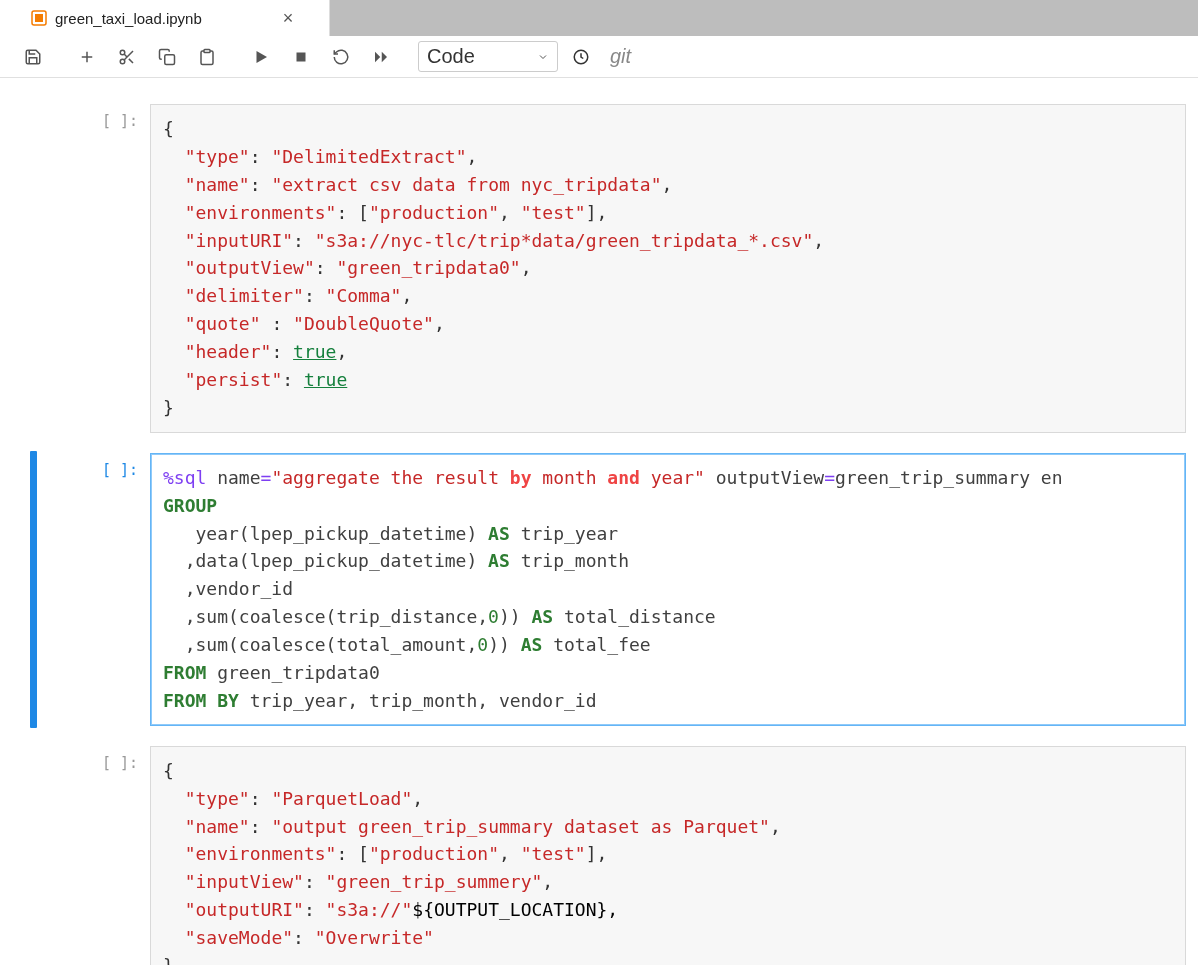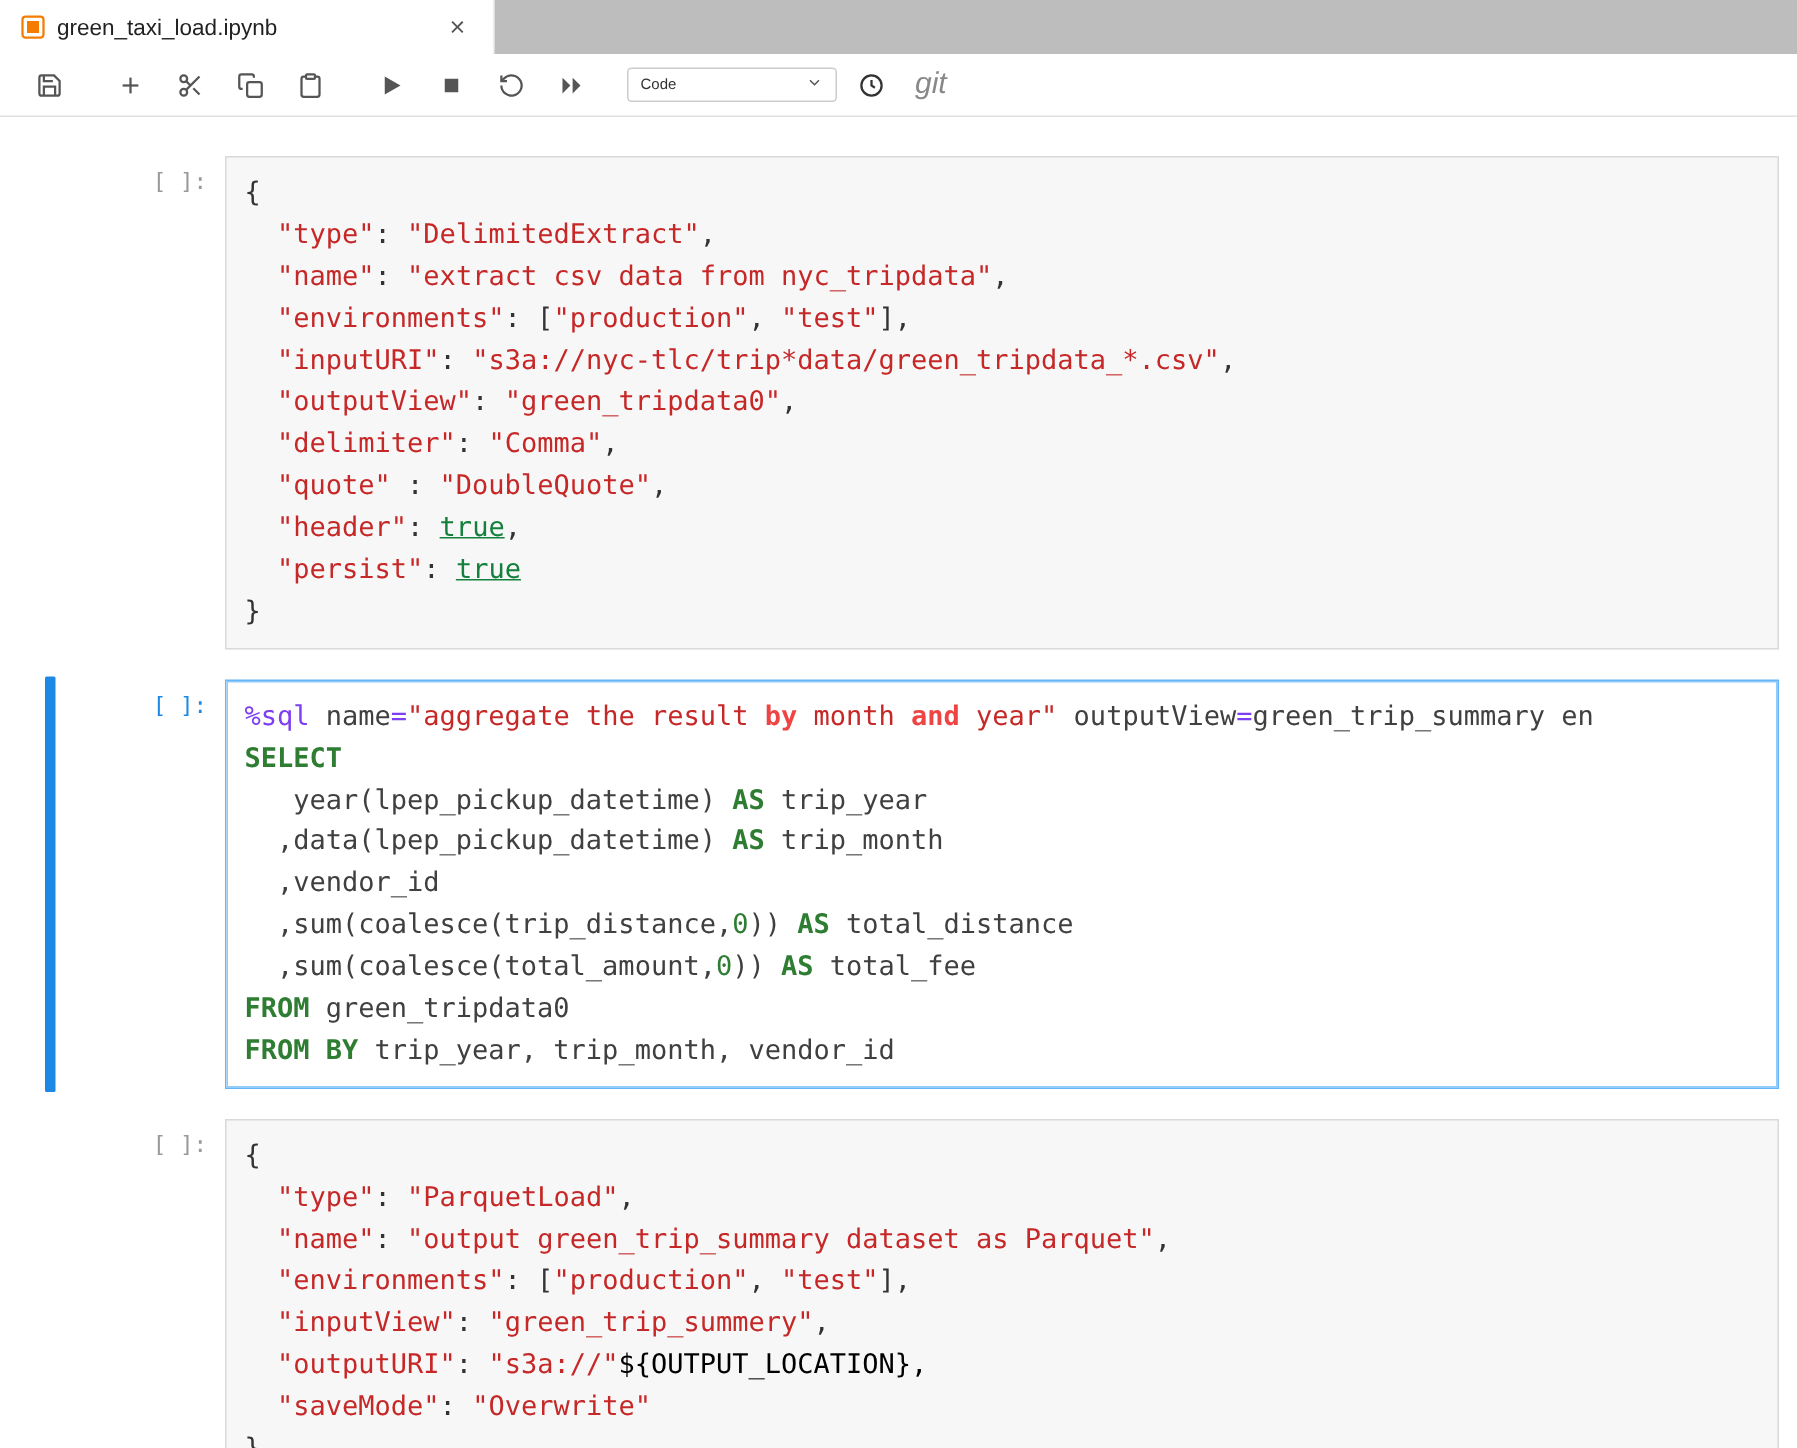--- a/index.html
+++ b/index.html
@@ -14,21 +14,21 @@
   .tabbar {
     display: flex;
     background: #bdbdbd;
     height: 36px;
     align-items: stretch;
   }
   .tab {
     display: flex;
     align-items: center;
     background: #fff;
-    padding: 0 14px;
+    padding: 0 31px;
     gap: 8px;
     min-width: 330px;
     border-right: 1px solid #ddd;
   }
   .tab .nb-icon {
     width: 16px; height: 16px;
     display: inline-flex; align-items: center; justify-content: center;
   }
   .tab .title { flex: 1; font-size: 15px; color: #222; }
   .tab .close {
@@ -53,21 +53,21 @@
     border-radius: 3px;
   }
   .tb-btn svg { width: 18px; height: 18px; }
   .tb-sep { width: 8px; }
   .tb-select {
     display: flex; align-items: center;
     border: 1px solid #ccc;
     border-radius: 3px;
     padding: 3px 8px;
     min-width: 140px;
-    font-size: 10px;
+    font-size: 20px;
     color: #333;
     justify-content: space-between;
     gap: 24px;
   }
   .tb-select .chev { color: #666; }
   .tb-git { color: #888; font-style: italic; font-size: 20px; margin-left: 6px; }
 
   
   .notebook {
     padding: 12px 0 20px 0;
@@ -237,21 +237,21 @@
   <span class="tk-key">"delimiter"</span><span class="tk-punc">: </span><span class="tk-str">"Comma"</span><span class="tk-punc">,</span>
   <span class="tk-key">"quote"</span><span class="tk-punc"> : </span><span class="tk-str">"DoubleQuote"</span><span class="tk-punc">,</span>
   <span class="tk-key">"header"</span><span class="tk-punc">: </span><span class="tk-bool">true</span><span class="tk-punc">,</span>
   <span class="tk-key">"persist"</span><span class="tk-punc">: </span><span class="tk-bool">true</span>
 <span class="tk-punc">}</span></div>
   </div>
 
   <div class="cell selected">
     <div class="prompt">[ ]:</div>
     <div class="input-area"><span class="tk-magic">%sql</span><span class="tk-plain"> name</span><span class="tk-eq">=</span><span class="tk-str">"aggregate the result </span><span class="tk-kw2">by</span><span class="tk-str"> month </span><span class="tk-kw2">and</span><span class="tk-str"> year"</span><span class="tk-plain"> outputView</span><span class="tk-eq">=</span><span class="tk-plain">green_trip_summary en</span>
-<span class="tk-kw">SELECT</span>
+<span class="tk-kw">GROUP</span>
 <span class="tk-plain">   year(lpep_pickup_datetime) </span><span class="tk-kw">AS</span><span class="tk-plain"> trip_year</span>
 <span class="tk-plain">  ,data(lpep_pickup_datetime) </span><span class="tk-kw">AS</span><span class="tk-plain"> trip_month</span>
 <span class="tk-plain">  ,vendor_id</span>
 <span class="tk-plain">  ,sum(coalesce(trip_distance,</span><span class="tk-num">0</span><span class="tk-plain">)) </span><span class="tk-kw">AS</span><span class="tk-plain"> total_distance</span>
 <span class="tk-plain">  ,sum(coalesce(total_amount,</span><span class="tk-num">0</span><span class="tk-plain">)) </span><span class="tk-kw">AS</span><span class="tk-plain"> total_fee</span>
 <span class="tk-kw">FROM</span><span class="tk-plain"> green_tripdata0</span>
 <span class="tk-kw">FROM BY</span><span class="tk-plain"> trip_year, trip_month, vendor_id</span></div>
   </div>
 
   <div class="cell">

